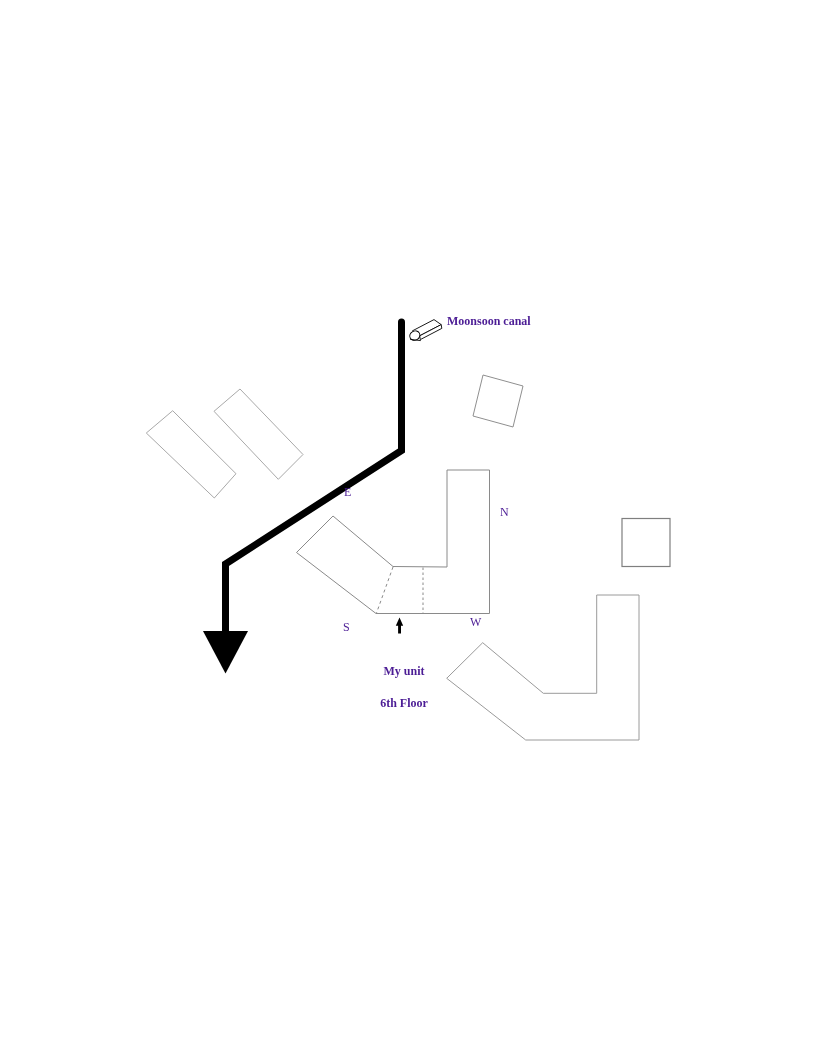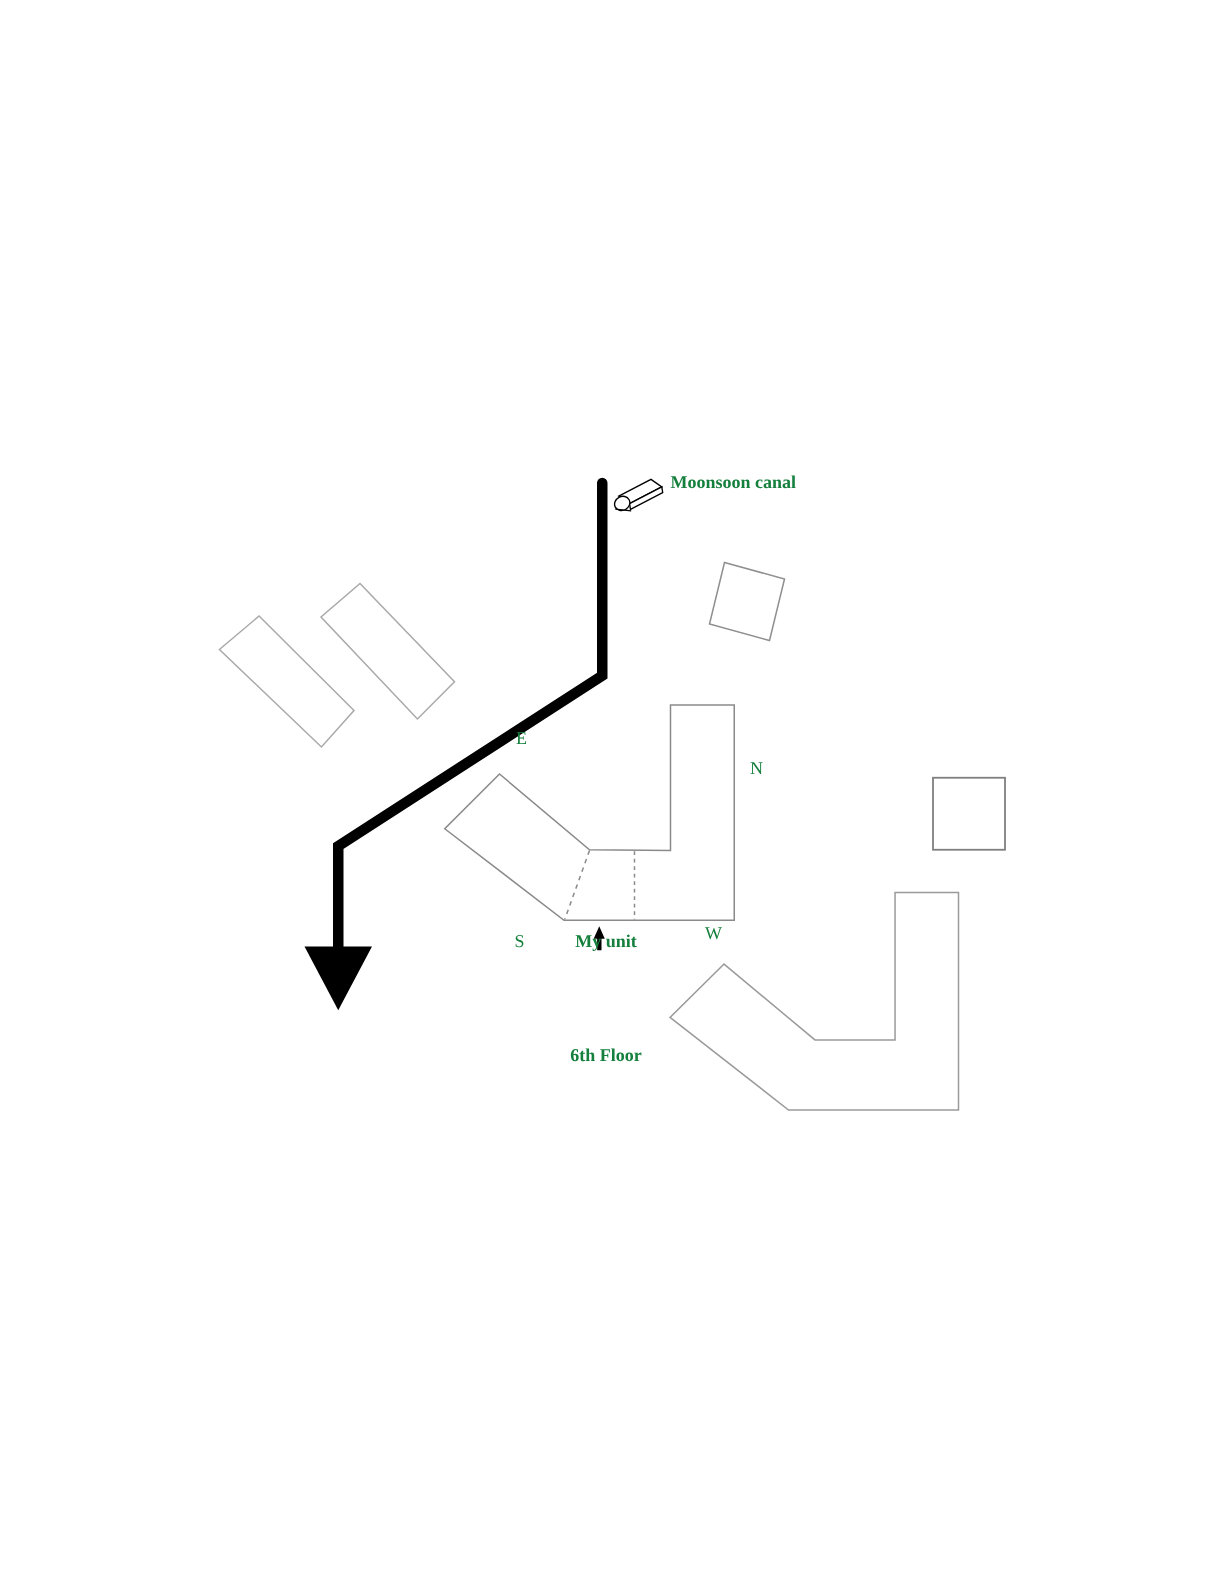--- a/index.html
+++ b/index.html
@@ -15,21 +15,21 @@
   .diagram-svg {
     position: absolute;
     left: 0; top: 0;
     width: 816px; height: 1056px;
   }
   .lbl {
     position: absolute;
     font-size: 12px;
     line-height: 14px;
     white-space: nowrap;
-    color: #15803d;
+    color: #4c1d95;
   }
   .lbl.bold { font-weight: bold; }
   .lbl.centered { transform: translateX(-50%); text-align: center; }
 </style>
 </head>
 <body>
 
 <div class="page">
 
   <svg class="diagram-svg" viewBox="0 0 816 1056" xmlns="http://www.w3.org/2000/svg">
@@ -66,17 +66,17 @@
   <div class="lbl bold" style="left:447px; top:314px;">Moonsoon canal</div>
 
   <div class="lbl" style="left:344px; top:485px;">E</div>
 
   <div class="lbl" style="left:500px; top:505px;">N</div>
 
   <div class="lbl" style="left:470px; top:615px;">W</div>
 
   <div class="lbl" style="left:343px; top:620px;">S</div>
 
-  <div class="lbl bold centered" style="left:404px; top:620px;">My unit</div>
+  <div class="lbl bold centered" style="left:404px; top:664px;">My unit</div>
 
   <div class="lbl bold centered" style="left:404px; top:655px;margin-top:41px;">6th Floor</div>
 
 </div>
 
 </body></html>

